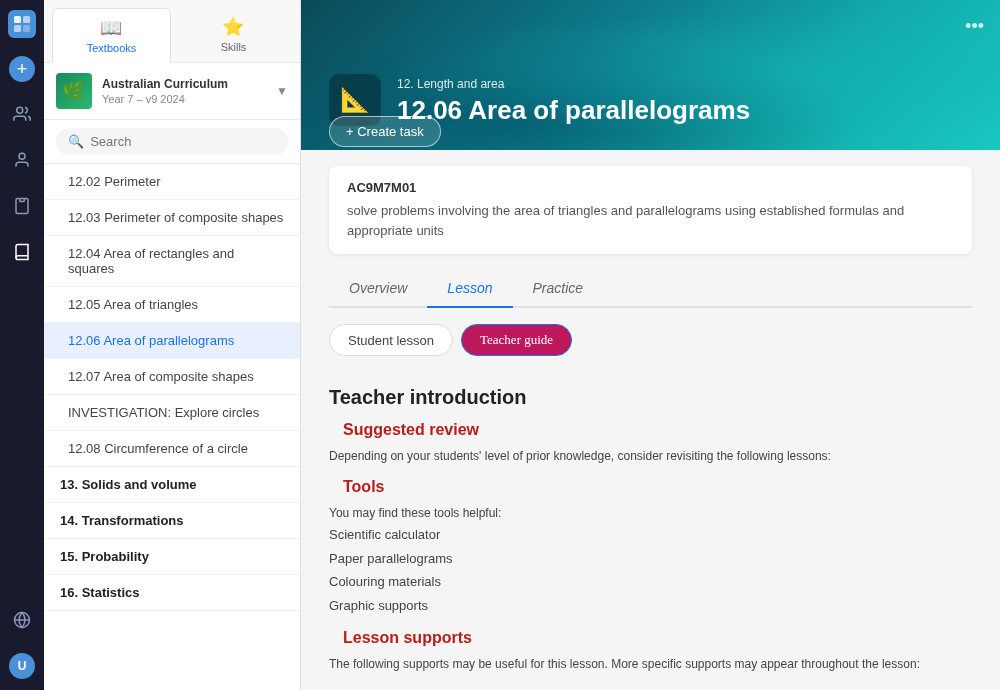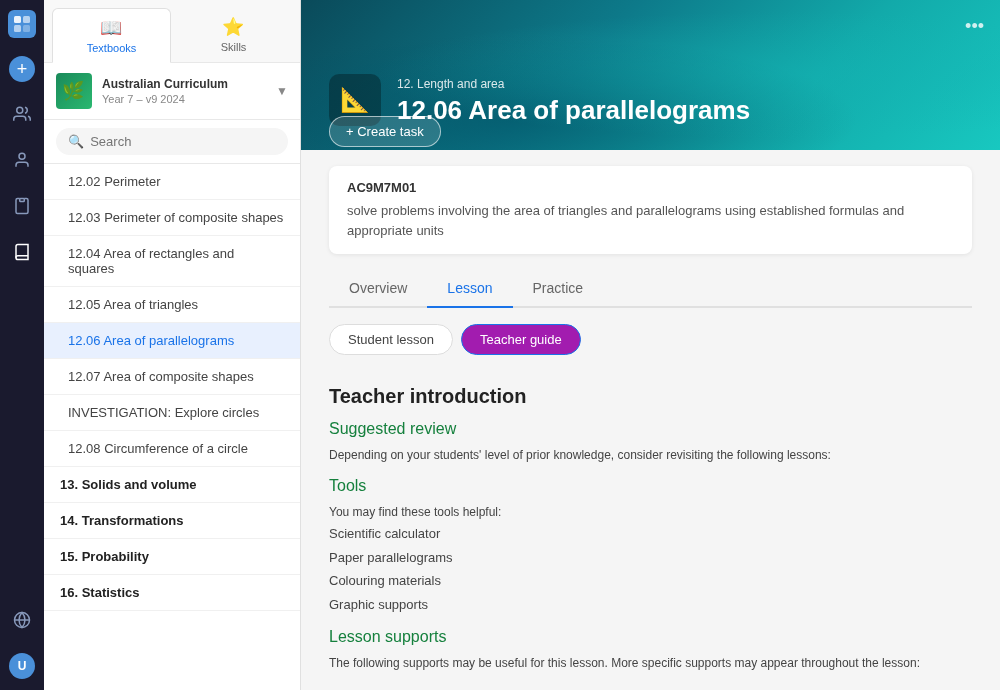--- a/index.html
+++ b/index.html
@@ -266,20 +266,21 @@
       color: #555;
       line-height: 1.5;
     }
 
     
     .content-tabs {
       display: flex;
       border-bottom: 2px solid #e0e0e0;
       margin: 0 28px;
       gap: 0;
+      font-style: italic;
     }
     .content-tab {
       padding: 10px 20px;
       font-size: 14px;
       color: #666;
       cursor: pointer;
       border-bottom: 2px solid transparent;
       margin-bottom: -2px;
     }
     .content-tab.active {
@@ -297,43 +298,44 @@
     .sub-tab {
       padding: 7px 18px;
       border-radius: 20px;
       font-size: 13px;
       cursor: pointer;
       border: 1.5px solid #ddd;
       color: #444;
       background: white;
     }
     .sub-tab.active {
-      background: #a21caf;
+      background: #be185d;
       color: white;
       border-color: #1a73e8;
       font-weight: 500;
+      font-family: Liberation Serif, serif;
     }
 
     
     .content-area {
       flex: 1;
       overflow-y: auto;
       padding: 8px 28px 20px;
     }
     .section-heading {
       font-size: 20px;
       font-weight: 700;
       color: #222;
       margin: 14px 0 10px;
     }
     .subsection-heading {
       font-size: 16px;
-      font-weight: 400;
-      color: #15803d;
-      margin: 12px 0 8px;
+      font-weight: 700;
+      color: #b91c1c;
+      margin: 12px 14px 8px;
     }
     .body-text {
       font-size: 12px;
       color: #444;
       line-height: 1.6;
     }
     .link-text {
       color: #1a73e8;
       text-decoration: underline;
       cursor: pointer;

